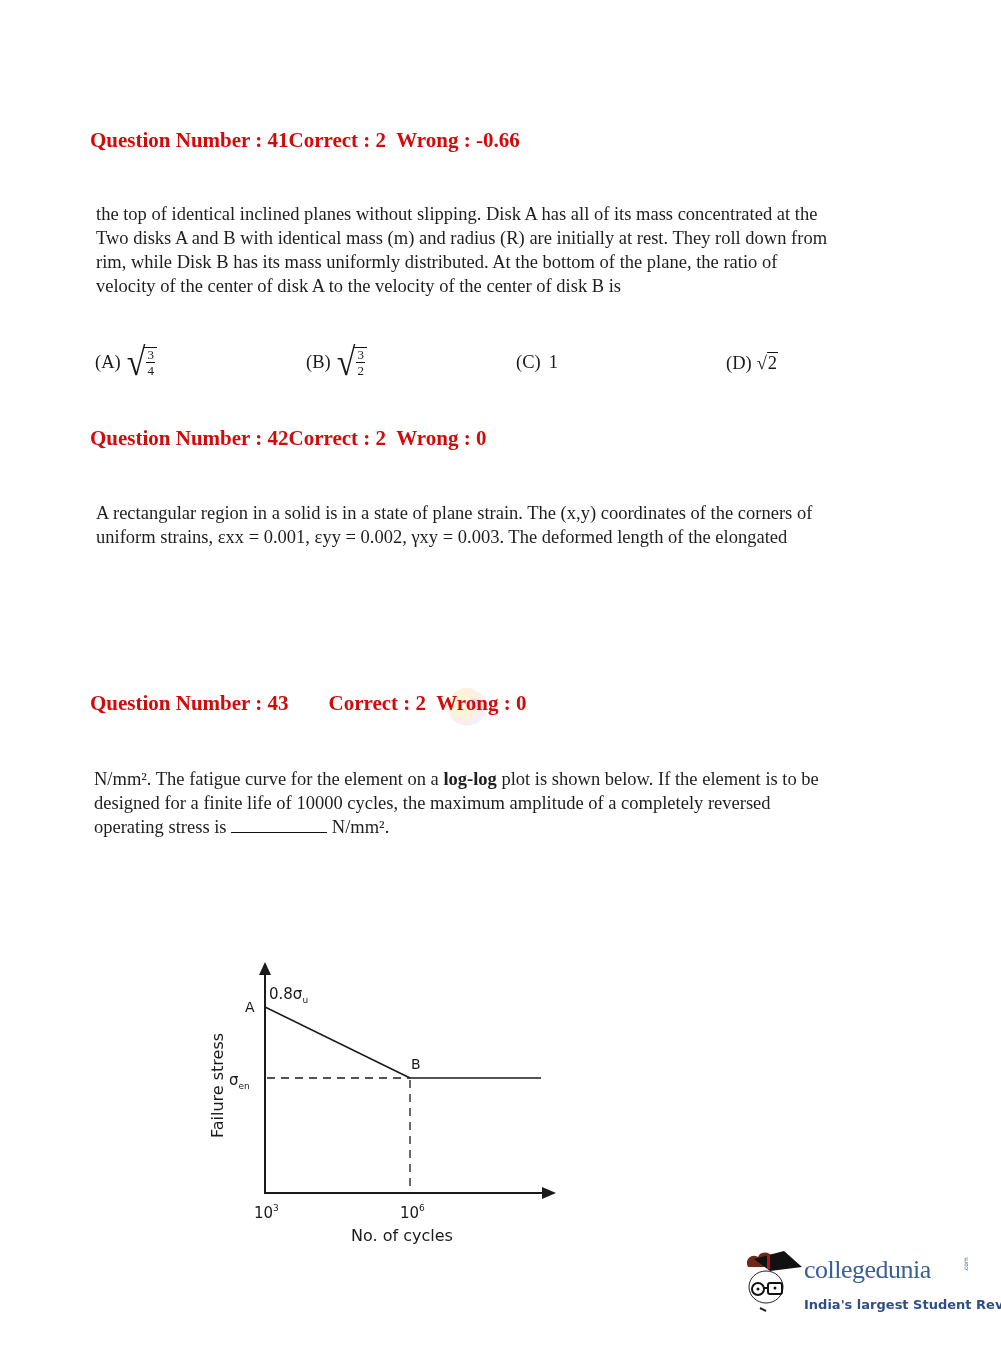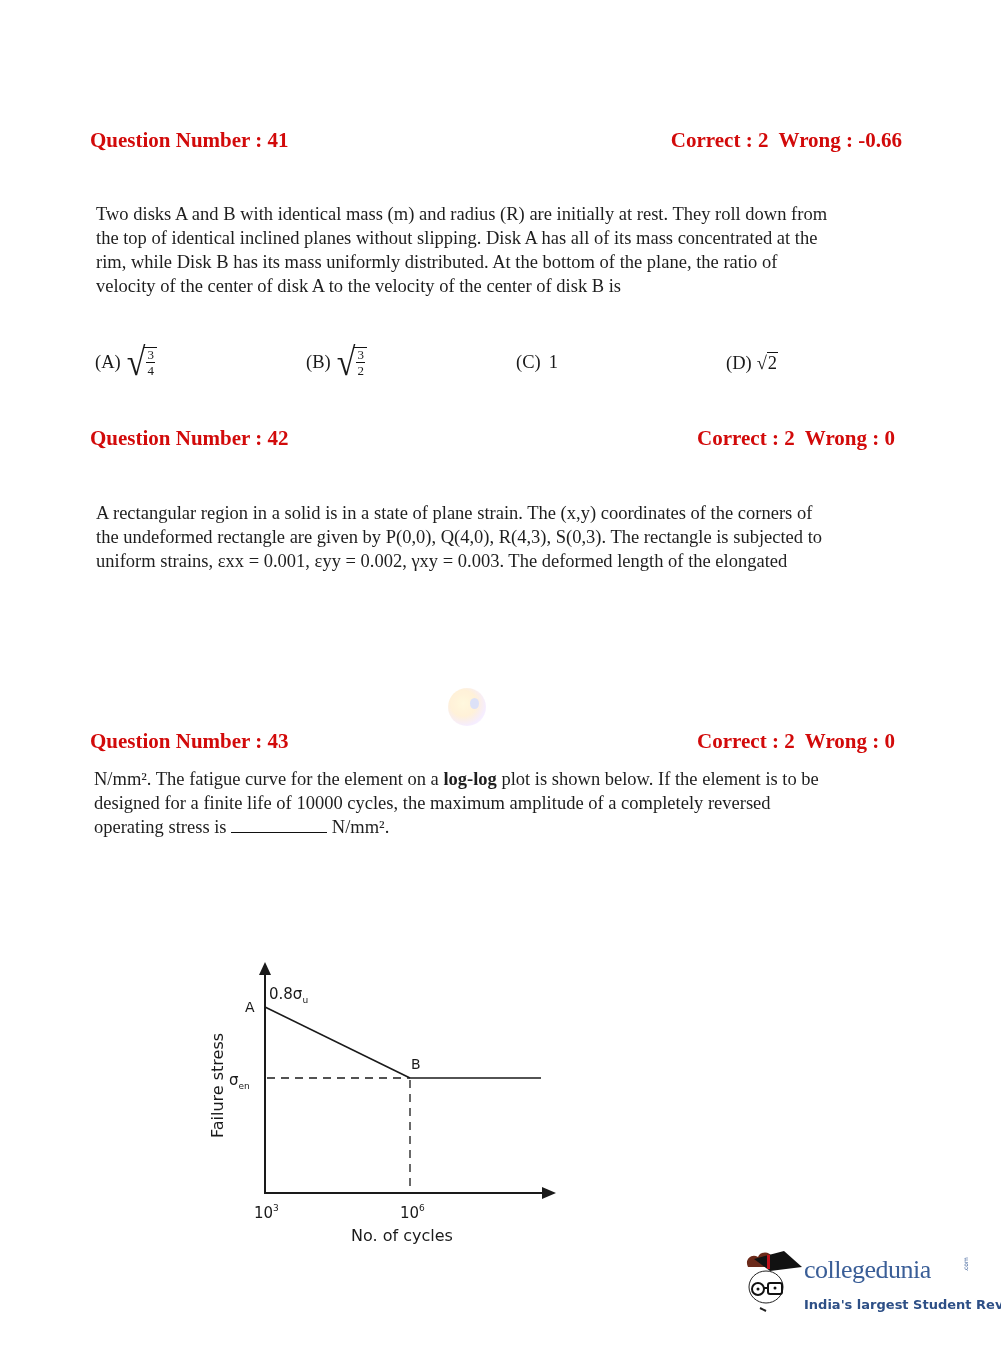--- a/index.html
+++ b/index.html
@@ -1,20 +1,20 @@
 <!DOCTYPE html>
 <html><head>
 <meta charset="utf-8">
 <style>
   html, body { margin:0; padding:0; background:#ffffff; }
   body { width:1001px; height:1356px; position:relative; overflow:hidden;
          font-family:"Liberation Serif", serif; color:#1a1a1a; }
   .abs { position:absolute; }
   .qhead { position:absolute; left:90px; width:812px; height:26px;
-           display:flex; justify-content:space-between; align-items:center;
+           display:flex; justify-content:flex-start; align-items:center;
            color:#d20a0a; font-weight:bold; font-size:21px; }
   .qtext { position:absolute; left:96px; width:815px; font-size:18.5px;
            line-height:24px; color:#1e1e1e; }
   .qtext.q43 { left:94px; }
   .u { text-decoration:underline; }
   .blank { display:inline-block; border-bottom:1.5px solid #111; vertical-align:baseline; }
   .opt { position:absolute; top:345px; font-size:18.5px; display:flex; align-items:center; }
   .frac { display:inline-flex; align-items:center; margin-left:6px; }
   .frac .rad { font-size:34px; line-height:34px; transform:scaleY(1.15); margin-right:-1px; }
   .frac .stack { display:inline-flex; flex-direction:column; align-items:center;
@@ -38,22 +38,22 @@
 </style>
 </head>
 <body>
 
 <div class="qhead" style="top:127px;">
   <span>Question Number : 41</span>
   <span class="marks" style="white-space:pre;">Correct : 2  Wrong : -0.66</span>
 </div>
 
 <div class="qtext" style="top:202px;">
+  <div>the top of identical inclined planes without slipping. Disk A has all of its mass concentrated at the</div>
   <div>Two disks A and B with identical mass (m) and radius (R) are initially at rest. They roll down from</div>
-  <div>the top of identical inclined planes without slipping. Disk A has all of its mass concentrated at the</div>
   <div>rim, while Disk B has its mass uniformly distributed. At the bottom of the plane, the ratio of</div>
   <div>velocity of the center of disk A to the velocity of the center of disk B is</div>
 </div>
 
 <div class="opt" style="left:95px;">
   <span>(A)</span>
   <span class="frac">
     <span class="rad">√</span>
     <span class="stack">
       <span>3</span>
@@ -88,29 +88,28 @@
   </span>
 </div>
 
 <div class="qhead" style="top:425px; width:805px;">
   <span>Question Number : 42</span>
   <span class="marks" style="white-space:pre;">Correct : 2  Wrong : 0</span>
 </div>
 
 <div class="qtext" style="top:501px;">
   <div>A rectangular region in a solid is in a state of plane strain. The (x,y) coordinates of the corners of</div>
-  <div>the undeformed rectangle are given by P(0,0), Q(4,0), R(4,3), S(0,3). The rectangle is subjected to</div>
   <div>
     <span>uniform strains, </span><span>εxx = 0.001, </span><span>εyy = 0.002, </span><span>γxy = 0.003</span><span>. The deformed length of the elongated</span>
   </div>
 </div>
 
 <div class="watermark"></div>
 
-<div class="qhead" style="top:728px; width:805px;">
+<div class="qhead" style="top:690px; width:805px;gap:40px;">
   <span>Question Number : 43</span>
   <span class="marks" style="white-space:pre;">Correct : 2  Wrong : 0</span>
 </div>
 
 <div class="qtext q43" style="top:767px;">
   <div>
     <span>N/mm². The fatigue curve for the element on a </span><b>log-log</b><span> plot is shown below. If the element is to be</span>
   </div>
   <div>designed for a finite life of 10000 cycles, the maximum amplitude of a completely reversed</div>
   <div>

